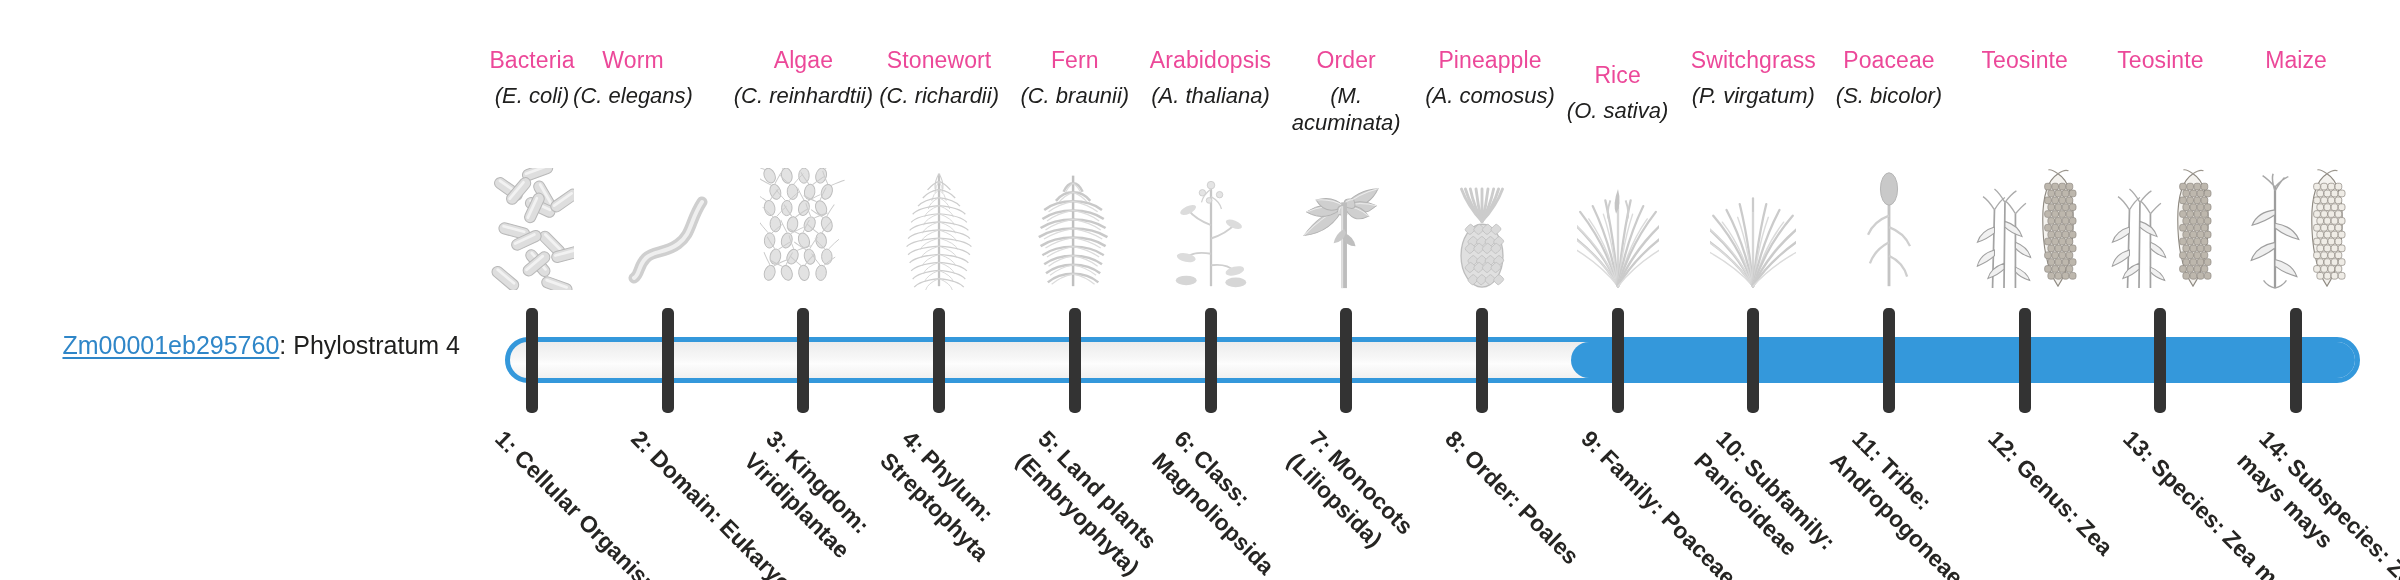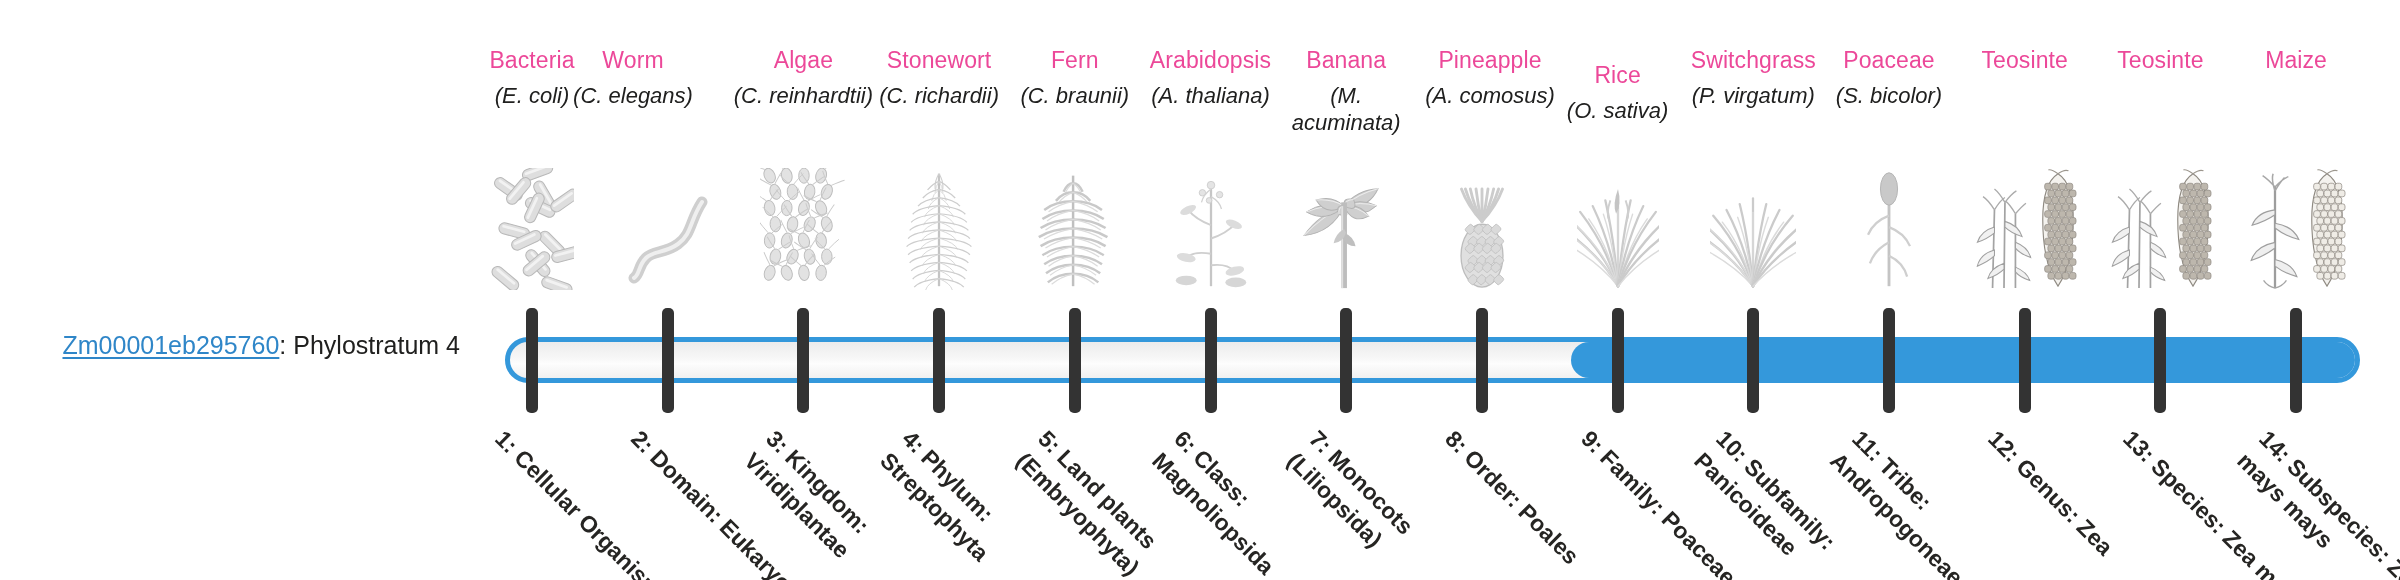--- a/index.html
+++ b/index.html
@@ -454,21 +454,21 @@
     <g fill="#e4e4e4" stroke="#c8c8c8" stroke-width=".8">
       <circle cx="40" cy="18" r="4"></circle>
             <circle cx="31" cy="26" r="3.4"></circle>
       <circle cx="49" cy="28" r="3.4"></circle>
             <circle cx="38" cy="34" r="3"></circle>
     </g>
     <path d="M40 22 q -8 6 -10 14 M40 30 q 9 5 11 13" fill="none" stroke="#d2d2d2" stroke-width="1.4"></path>
   </svg>
       </div>
       <div class="species-col" style="left: 1276.2px;">
-        <div class="sp-common">Banana</div>
+        <div class="sp-common">Order</div>
         <div class="sp-sci">(M. acuminata)</div>
       </div>
       <div class="thumb-wrap" style="left: 1276.2px;">
         <svg class="thumb" width="92" height="122" viewBox="0 0 92 128">
     <g transform="translate(44,40) rotate(-34)">
       <path d="M0 0 q -26 -8 -52 2 q 26 14 52 -2 z" fill="#cfcfcf" stroke="#b2b2b2" stroke-width="1"></path>
       <path d="M0 0 q -26 -4 -52 2" fill="none" stroke="#ececec" stroke-width="1"></path>
           </g>
           <g transform="translate(44,40) rotate(-6)">
       <path d="M0 0 q -20 -8 -40 2 q 20 14 40 -2 z" fill="#cfcfcf" stroke="#b2b2b2" stroke-width="1"></path>

